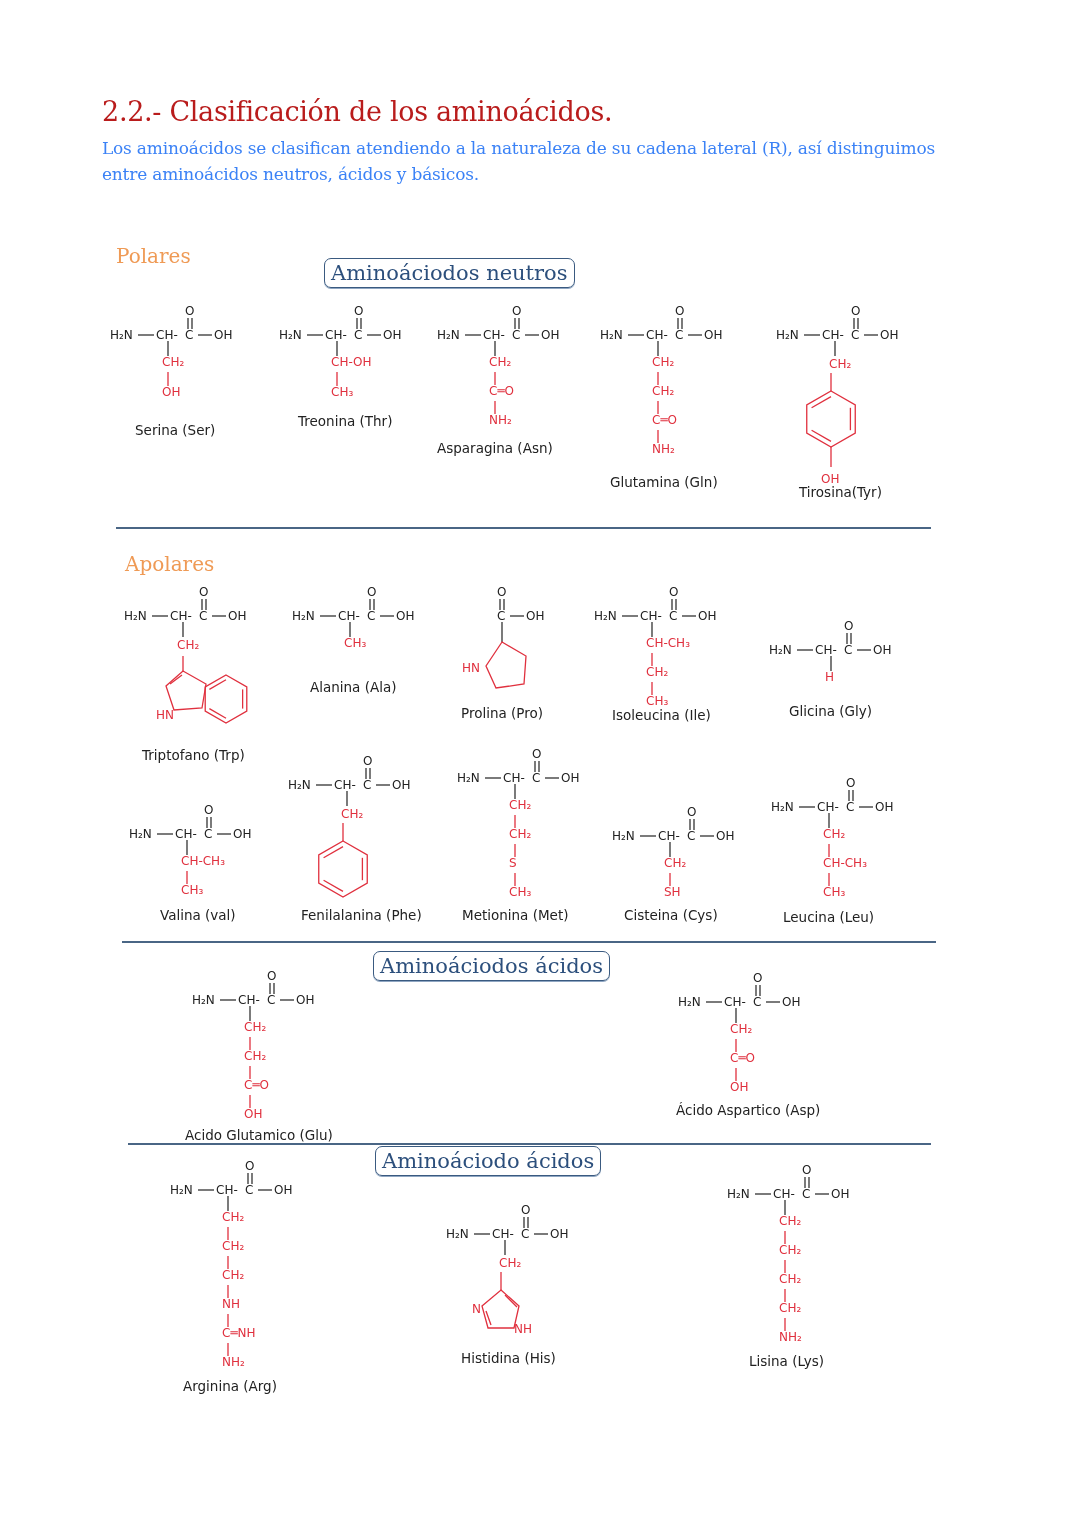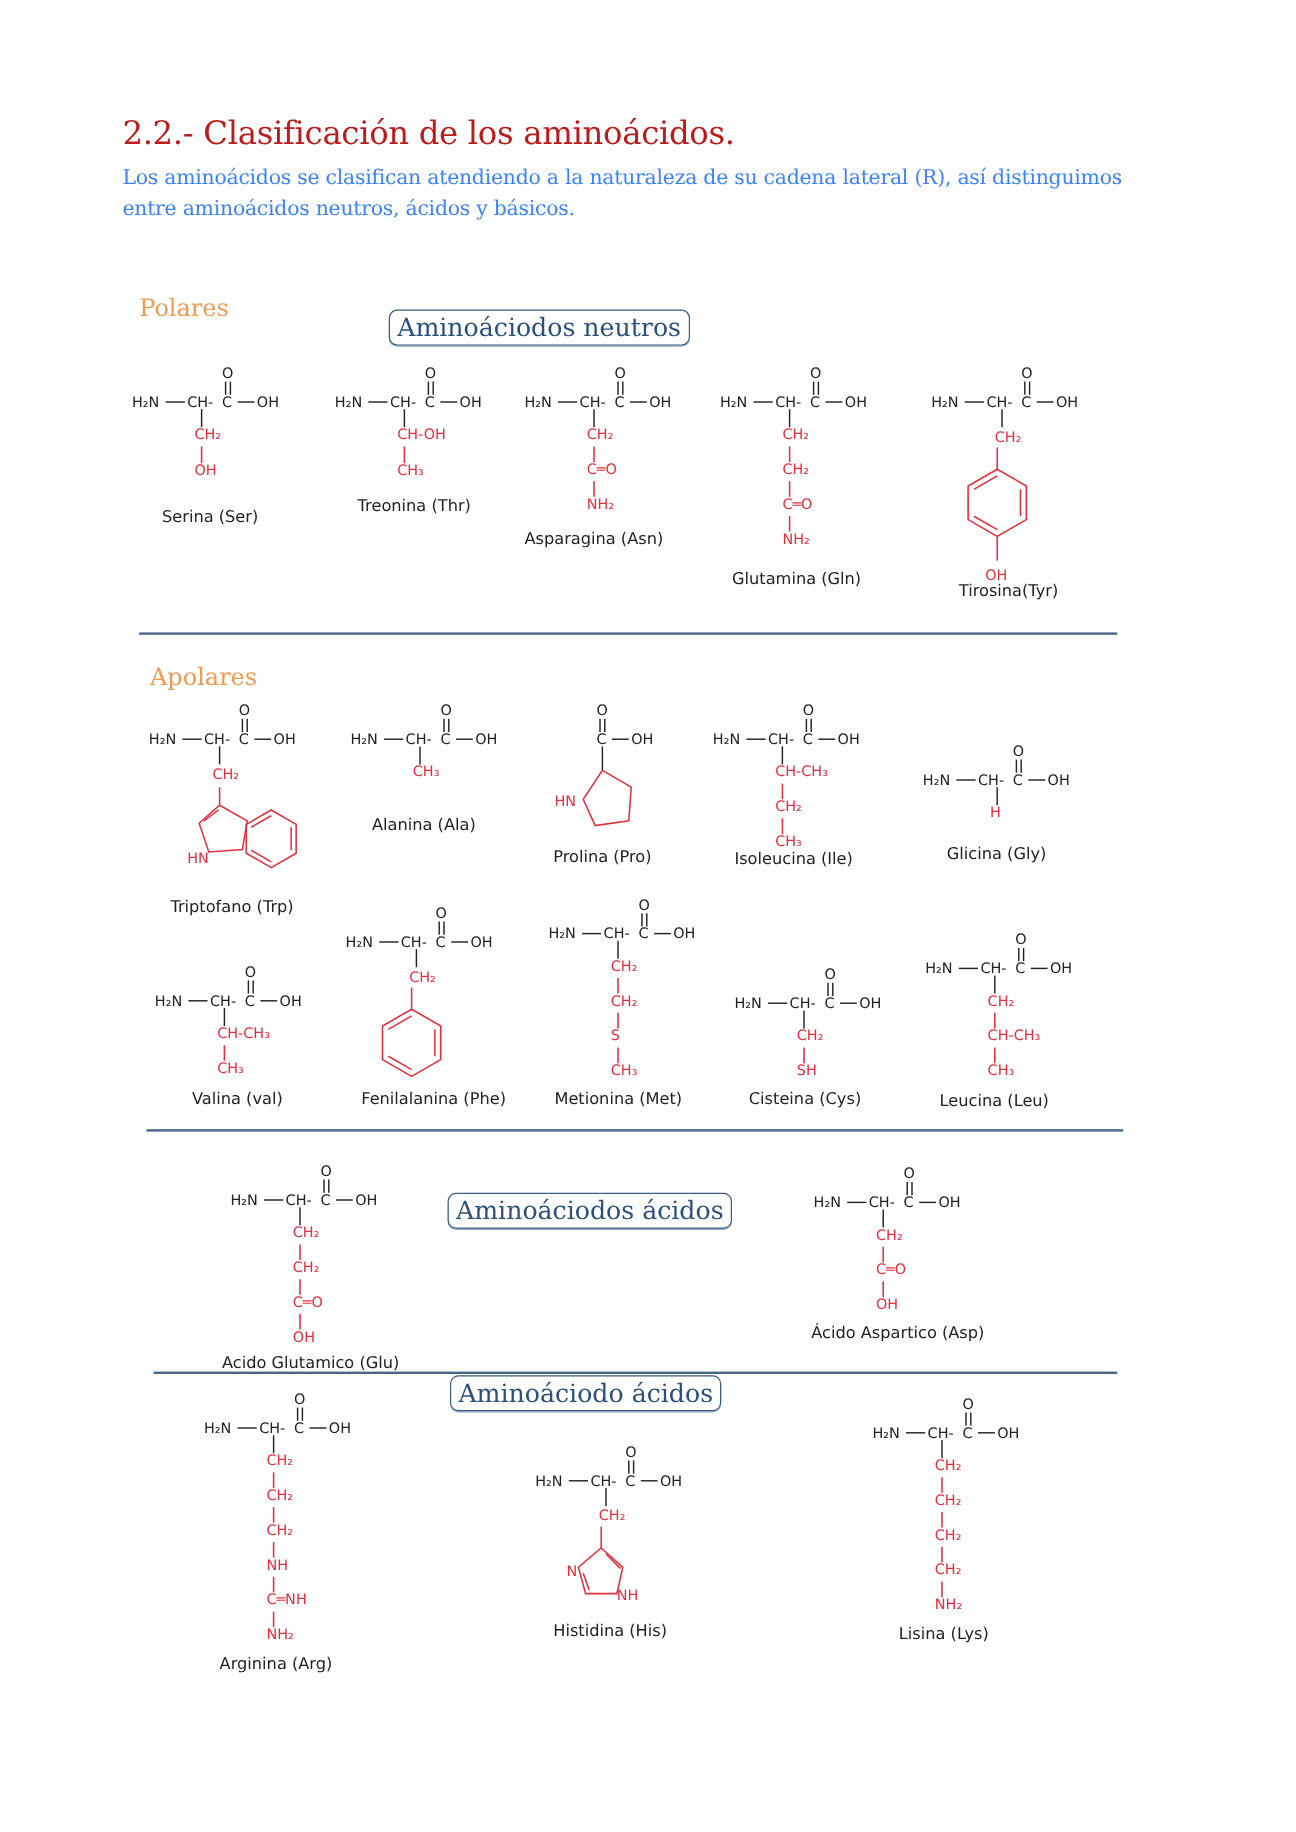--- a/index.html
+++ b/index.html
@@ -471,16 +471,16 @@
         </g>
   <text class="lbl" x="24" y="212">Lisina (Lys)</text>
       </svg>
     </div>
   </div>
 
 <div class="rule" style="left:116px;top:527px;width:815px;"></div>
 <div class="subhead" style="left:125px;top:552px;">Apolares</div>
 
 <div class="rule" style="left:122px;top:941px;width:814px;"></div>
-<div class="group-box" style="left:373px;top:994px;">Aminoáciodos ácidos</div>
+<div class="group-box" style="left:373px;top:951px;">Aminoáciodos ácidos</div>
 
 <div class="rule" style="left:128px;top:1143px;width:803px;"></div>
 <div class="group-box" style="left:375px;top:1146px;">Aminoáciodo ácidos</div>
 
 </body></html>

